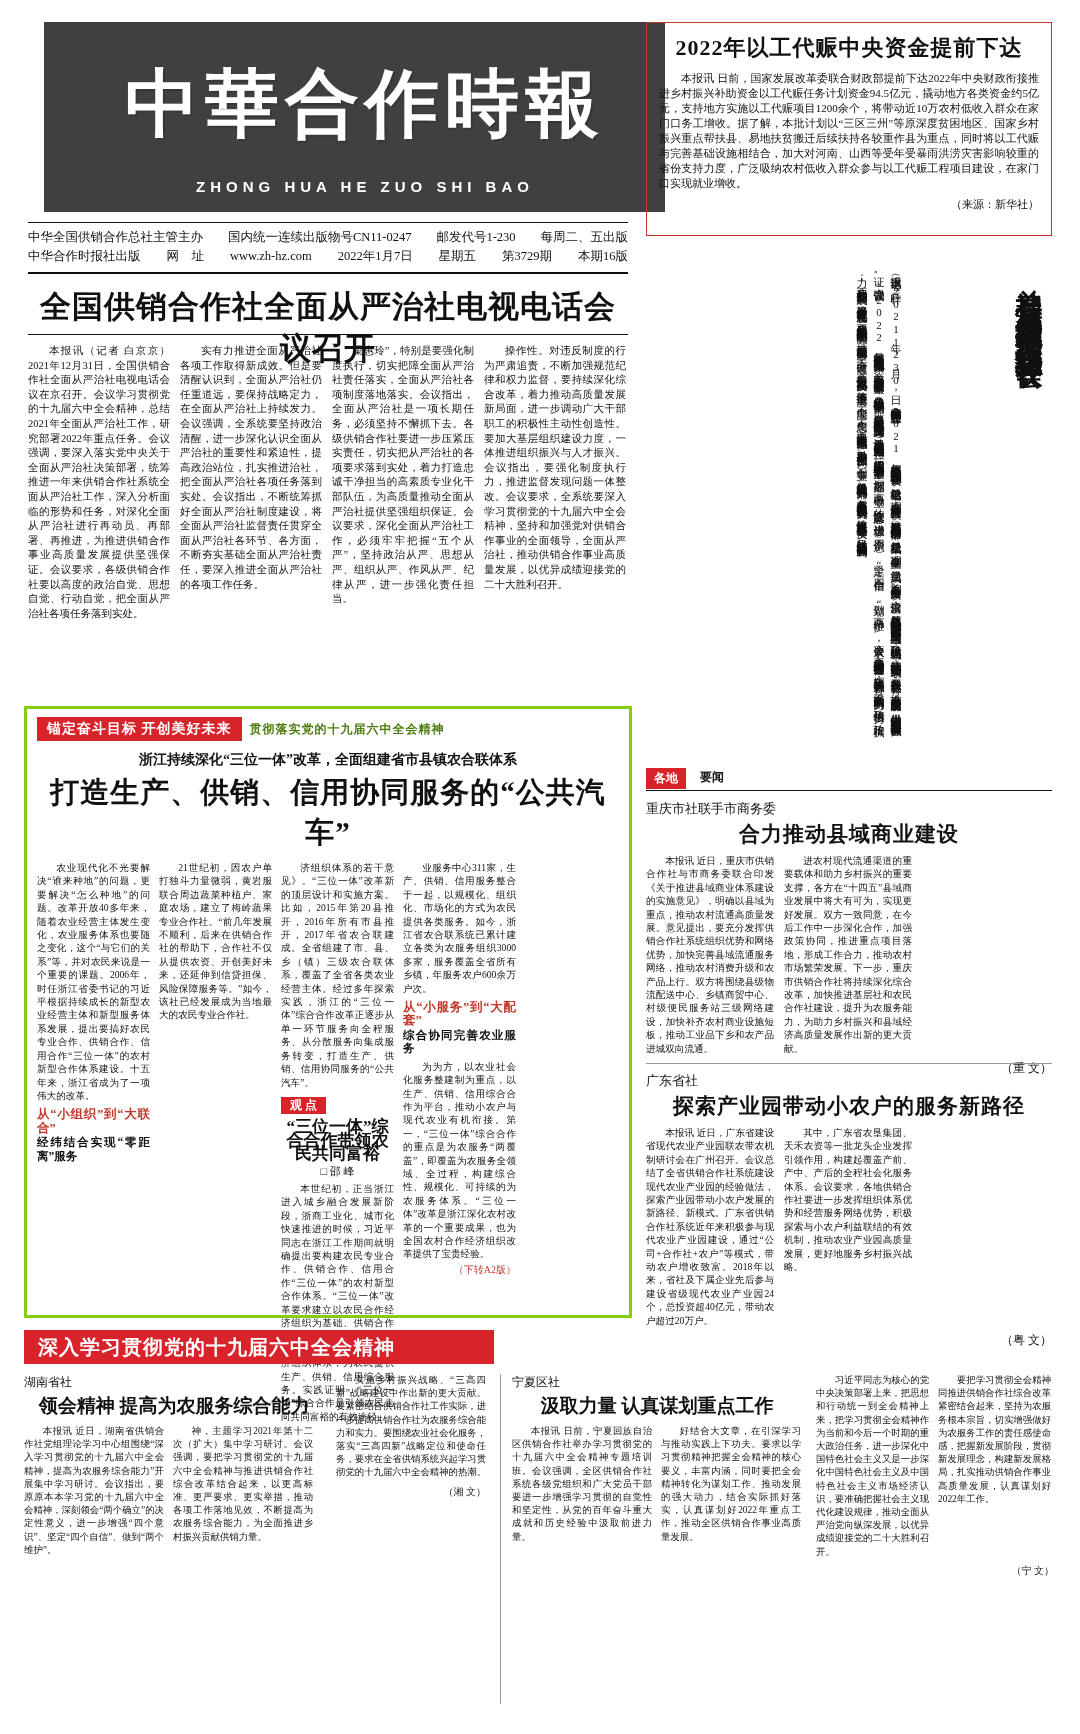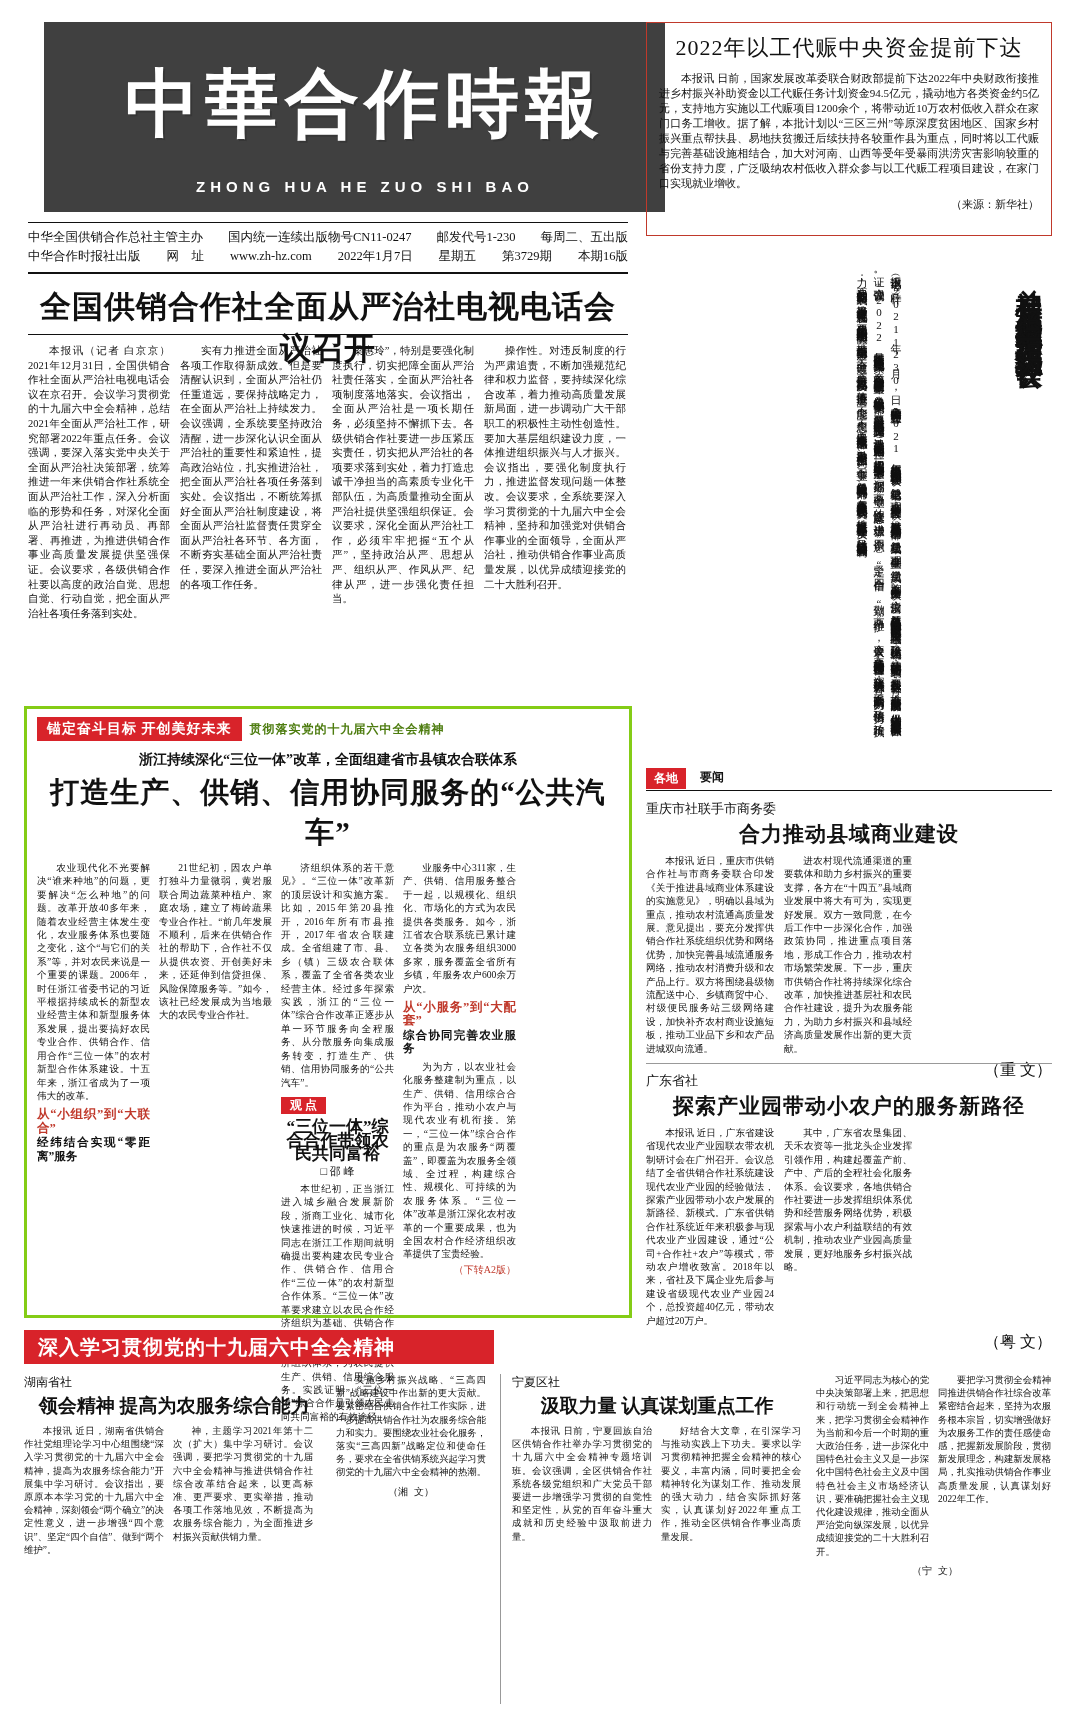--- a/index.html
+++ b/index.html
@@ -25,21 +25,21 @@
     font-size:15px;letter-spacing:5px;margin-top:14px;font-weight:bold;
   }
   .masthead-rule{position:absolute;left:28px;top:222px;width:600px;border-top:1px solid #111;}
   .masthead-info{position:absolute;left:28px;top:228px;width:600px;font-size:12.5px;line-height:19px;}
   .masthead-info .row{display:flex;justify-content:space-between;}
   .masthead-info .row span{white-space:nowrap;}
   .masthead-rule2{position:absolute;left:28px;top:272px;width:600px;border-top:2px solid #111;}
 
   
   .topright{position:absolute;left:646px;top:22px;width:406px;height:214px;border:1px solid #c0392b;box-sizing:border-box;padding:10px 12px;}
-  .topright h2{margin:0 0 8px 0;font-size:22px;text-align:center;font-weight:normal;letter-spacing:1px;}
+  .topright h2{margin:0 0 8px 0;font-size:22px;text-align:center;font-weight:bold;letter-spacing:1px;}
   .topright p{margin:0;font-size:11px;line-height:15px;text-align:justify;text-indent:2em;}
   .topright .src{text-align:right;font-size:11px;margin-top:6px;}
 
   
   .vert-head{
     position:absolute;left:905px;top:268px;width:150px;height:450px;
     writing-mode:vertical-rl;text-orientation:upright;
     font-size:27px;font-weight:bold;letter-spacing:3px;line-height:52px;
   }
   .vert-body{
@@ -83,35 +83,35 @@
   .geo-tag{position:absolute;left:646px;top:768px;background:#d8232a;color:#fff;font-size:12px;font-weight:bold;padding:2px 8px;}
   .geo-label{position:absolute;left:700px;top:769px;font-size:12px;font-weight:bold;}
   .geo-rule{position:absolute;left:646px;top:790px;width:406px;border-top:1px solid #111;}
 
   .sec{position:absolute;width:406px;left:646px;}
   .sec .k{font-size:13px;margin:0 0 2px;}
   .sec h3{margin:0 0 6px;font-size:21px;font-weight:bold;text-align:center;letter-spacing:1px;}
   .sec .cols{display:flex;gap:10px;}
   .sec .cols .c{width:128px;font-size:9.6px;line-height:13.4px;text-align:justify;}
   .sec .cols .c p{margin:0 0 2px;text-indent:2em;}
-  .sec .sign{text-align:right;font-size:16px;margin-top:3px;}
+  .sec .sign{text-align:right;font-size:12px;margin-top:3px;}
   .hr-thin{border-top:1px solid #999;margin:8px 0;}
 
   
   .bottom-bar{position:absolute;left:24px;top:1330px;width:470px;height:34px;background:#d8232a;}
   .bottom-bar span{color:#fff;font-size:20px;font-weight:bold;line-height:34px;padding-left:14px;letter-spacing:1px;}
 
   
   .bsec{position:absolute;}
   .bsec .k{font-size:12px;margin:0 0 2px;}
   .bsec h3{margin:0 0 6px;font-size:19px;font-weight:bold;text-align:center;}
   .bsec .cols{display:flex;gap:9px;}
   .bsec .cols .c{font-size:9.4px;line-height:13.2px;text-align:justify;}
   .bsec .cols .c p{margin:0 0 2px;text-indent:2em;}
-  .bsec .sign{text-align:center;font-size:10px;margin-top:3px;font-family:Liberation Mono, monospace;}
+  .bsec .sign{text-align:right;font-size:10px;margin-top:3px;}
 
   .vsep{position:absolute;border-left:1px solid #999;}
 </style>
 </head>
 <body>
 
 <div class="page">
 
   <div class="masthead">
     <div class="masthead-title">中華合作時報</div>

